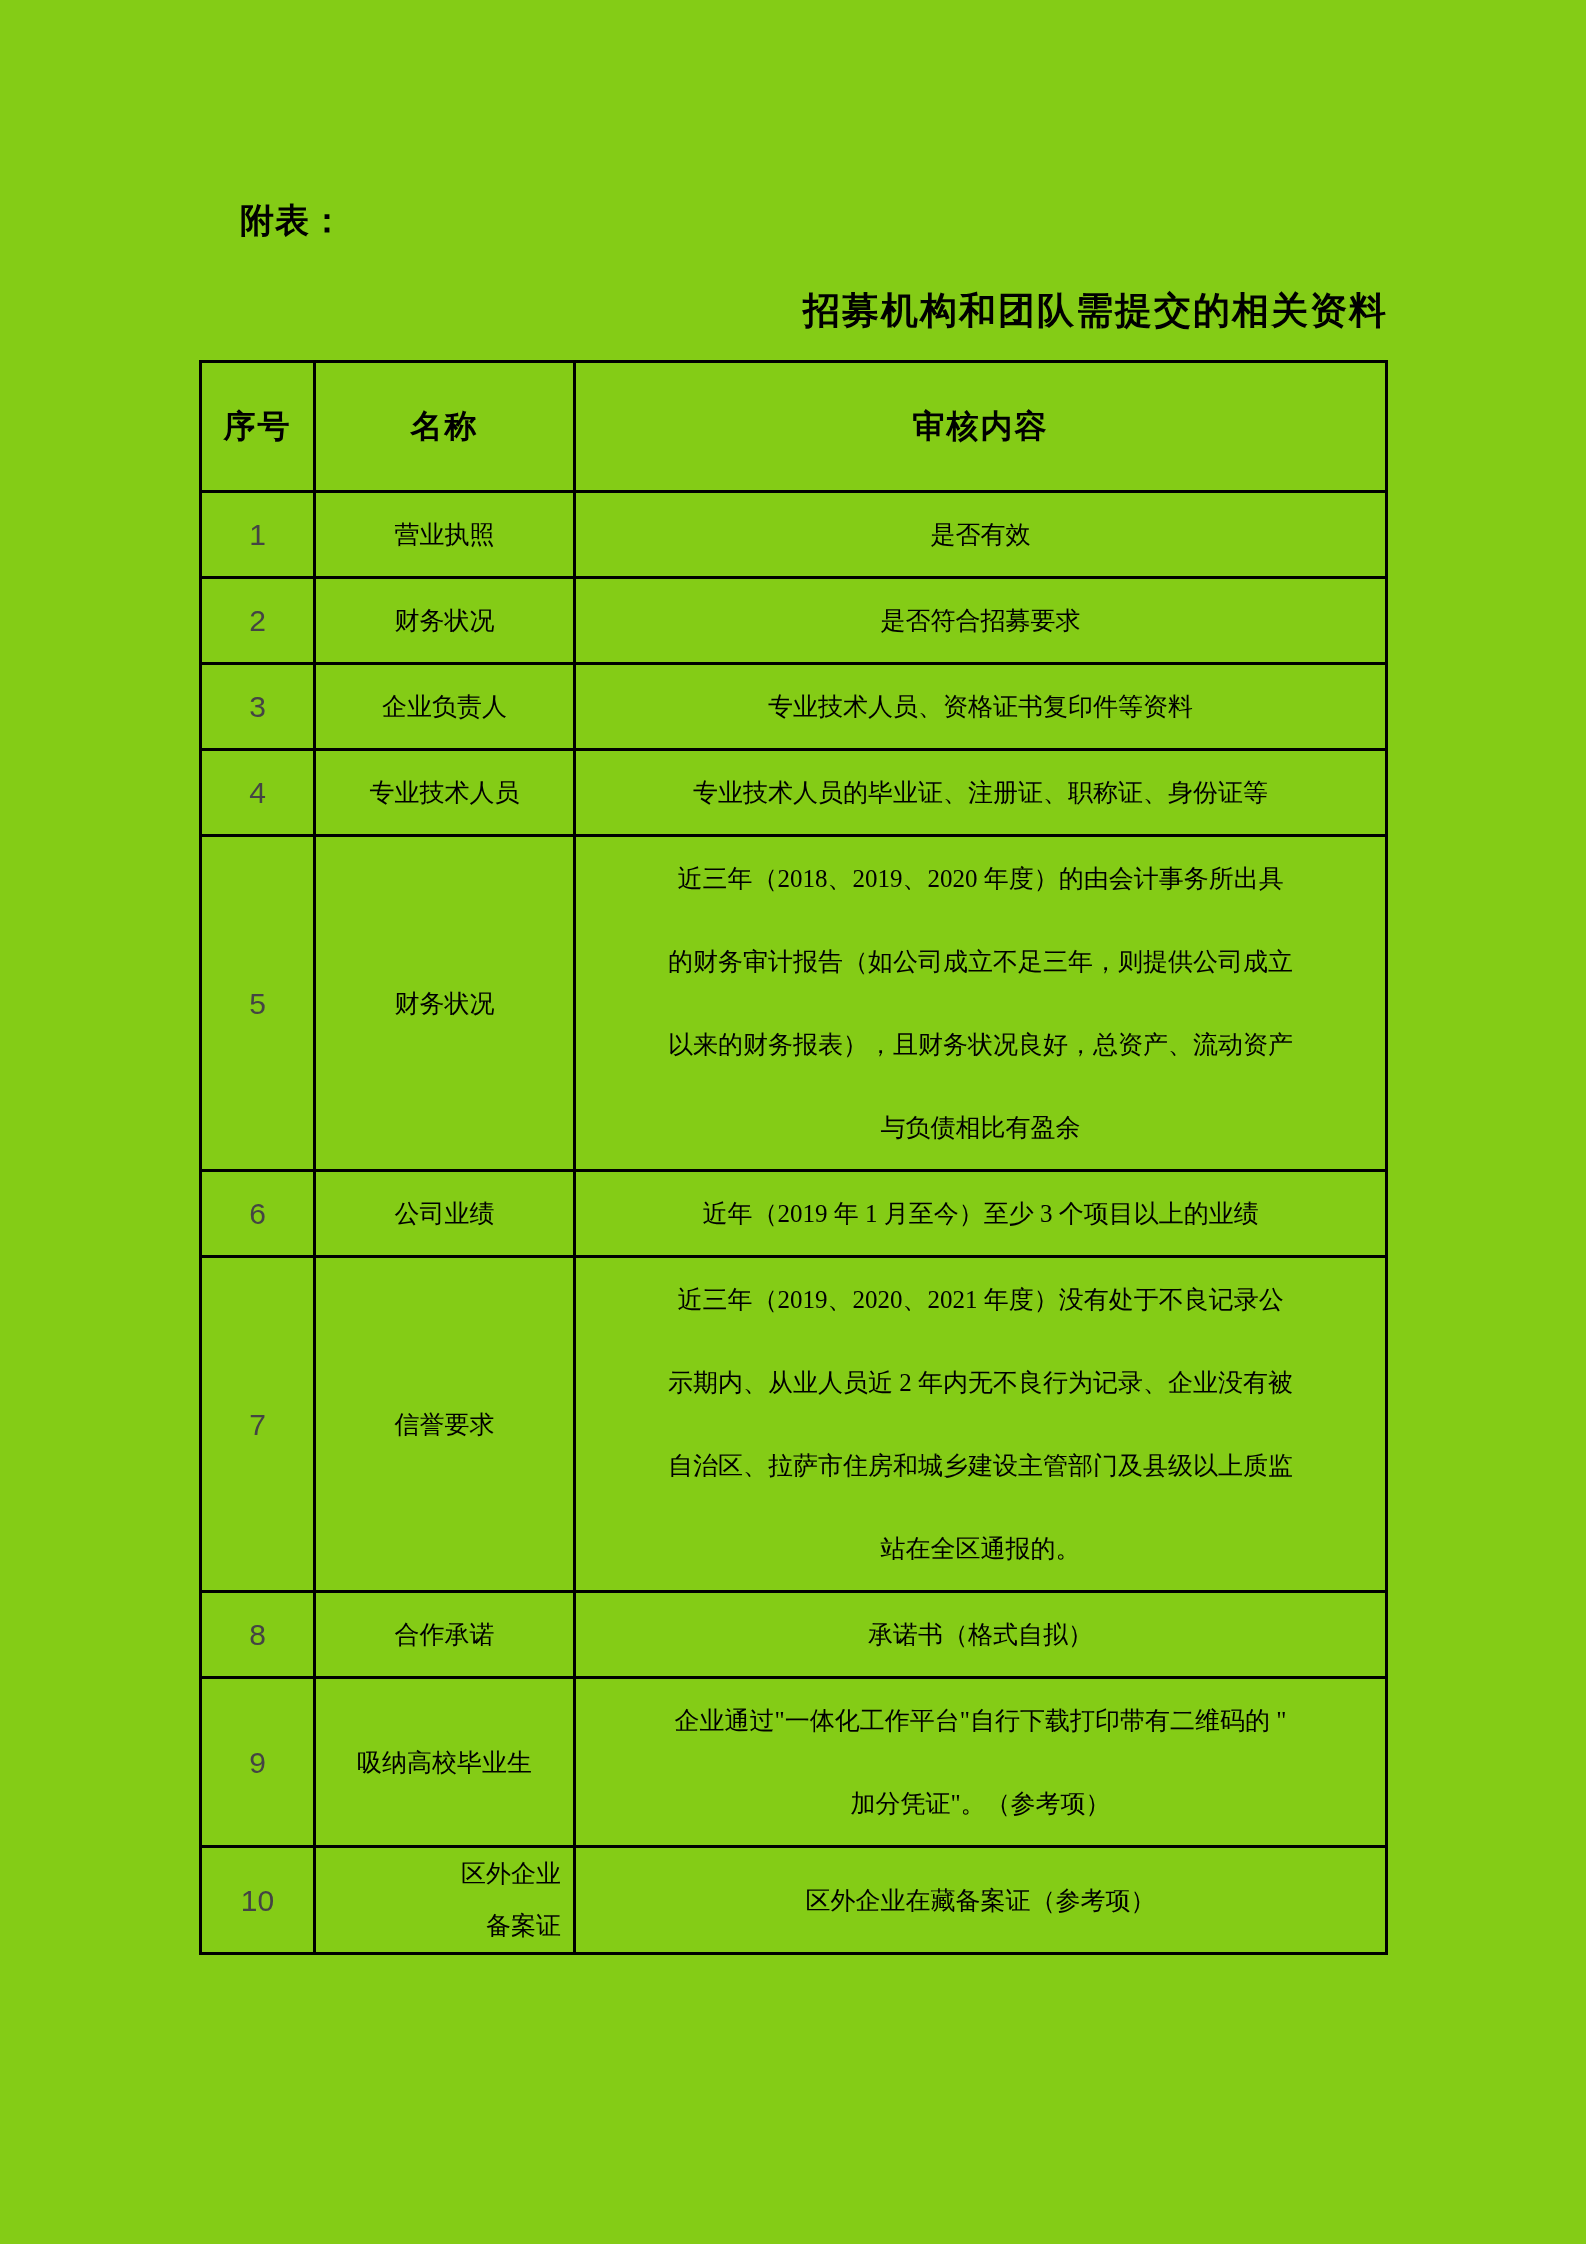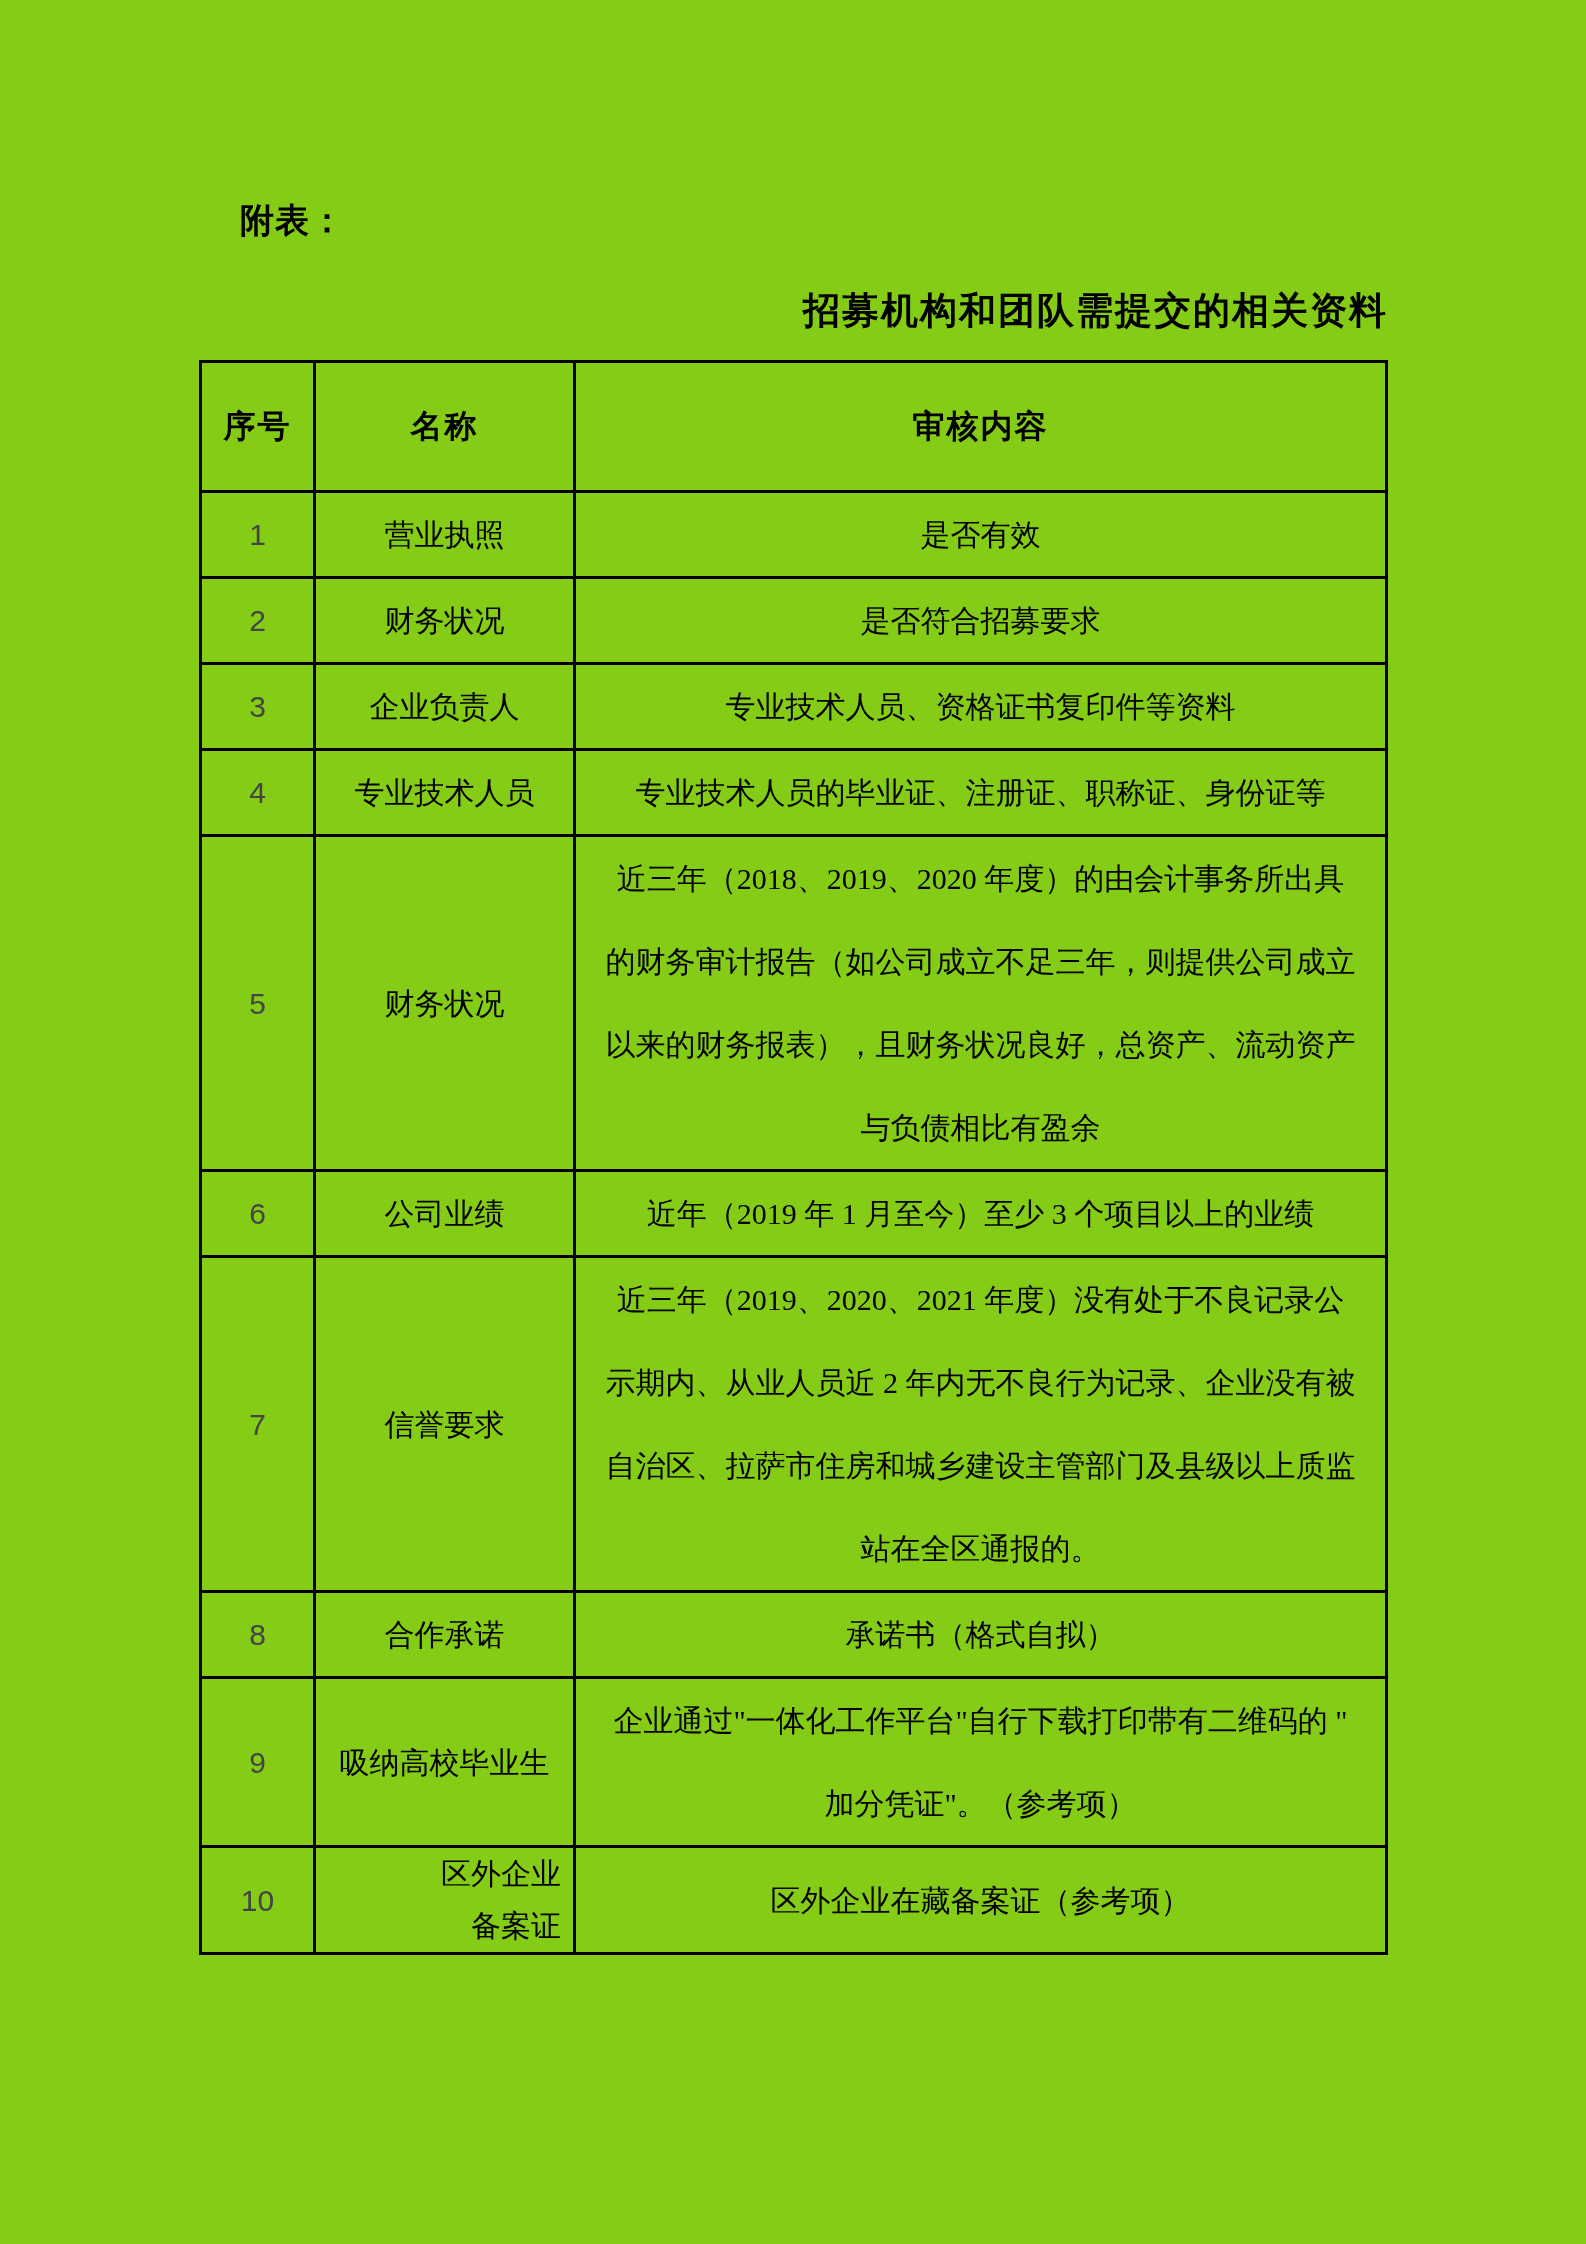--- a/index.html
+++ b/index.html
@@ -44,21 +44,21 @@
     table-layout: fixed;
   }
   .doc-table col.c-no   { width: 114px; }
   .doc-table col.c-name { width: 260px; }
   .doc-table th, .doc-table td {
     border: 3px solid #000000;
     text-align: center;
     vertical-align: middle;
     white-space: pre-line;
     padding: 0 12px;
-    font-size: 30px;
+    font-size: 25px;
     line-height: 83px;
     font-weight: normal;
   }
   .doc-table th {
     height: 130px;
     font-size: 32px;
     font-weight: bold;
     letter-spacing: 2px;
   }
   .doc-table td.no-cell { font-size: 30px; color: #444; font-family: "Liberation Sans", "DejaVu Sans", sans-serif; }

